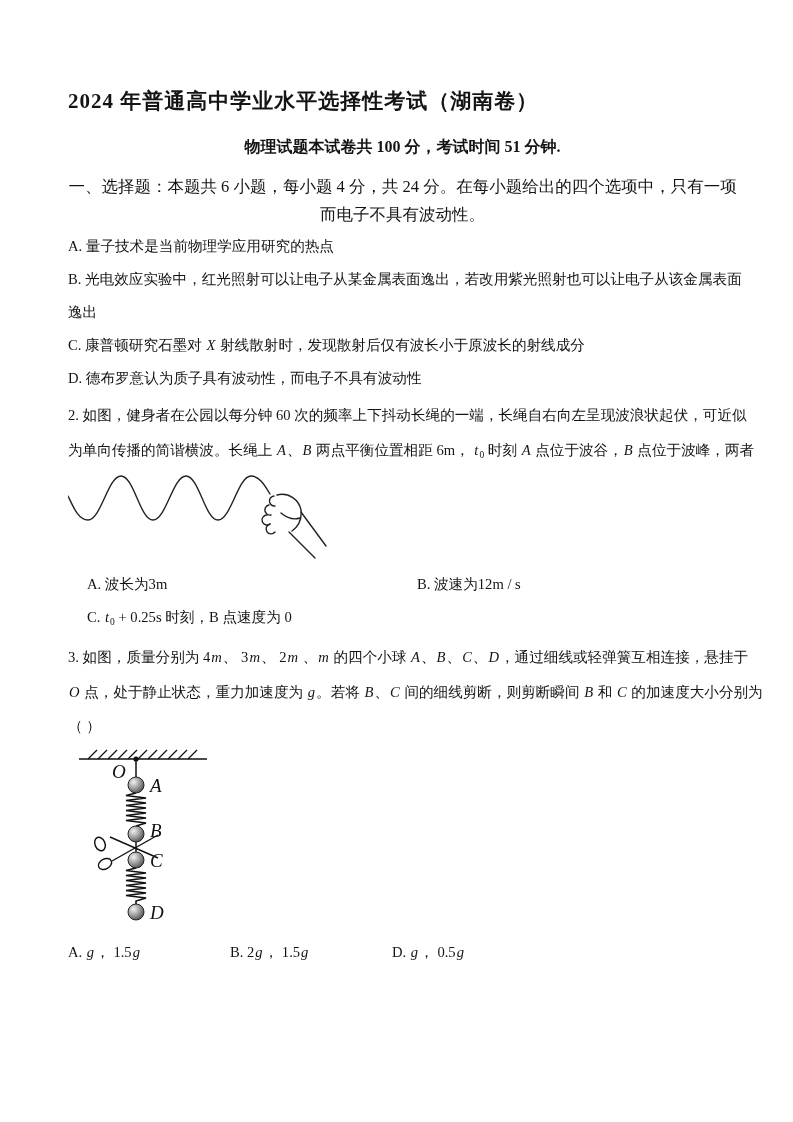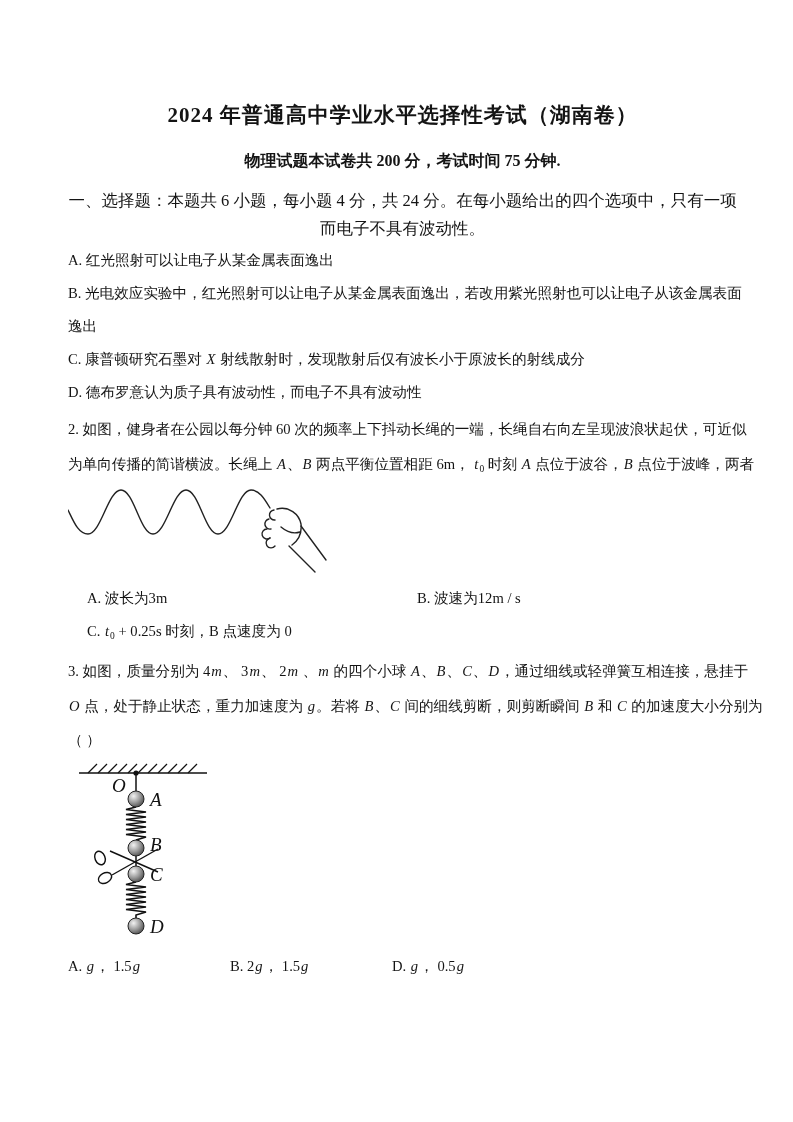--- a/index.html
+++ b/index.html
@@ -3,22 +3,22 @@
 <meta charset="utf-8">
 <style>
   html,body{margin:0;padding:0;background:#ffffff;}
   body{
     width:793px;height:1122px;overflow:hidden;position:relative;
     color:#141414;
     font-family:"Liberation Serif","DejaVu Serif",serif;
   }
   .page{box-sizing:border-box;width:793px;padding:86px 56px 0 68px;}
   .title{
-    font-size:21px;font-weight:bold;text-align:center;
-    line-height:30px;margin:14px;letter-spacing:1px;
+    font-size:21px;font-weight:bold;text-align:left;
+    line-height:30px;margin:0;letter-spacing:1px;
   }
   .subtitle{
     font-size:16px;font-weight:bold;text-align:center;
     margin-top:18px;line-height:26px;
   }
   .heading{margin-top:13px;font-weight:normal;font-size:16.5px;text-align:center;}
   .heading .t-line{line-height:28px;height:28px;font-size:16.5px;}
   .t-line{
     font-size:14.6px;line-height:33px;height:33px;
     white-space:nowrap;overflow:visible;
@@ -37,29 +37,29 @@
   .fig-balls{margin:4px 0 6px 6px;height:183px;}
   svg{display:block;}
 </style>
 </head>
 <body>
 
 <div class="page">
 
   <h1 class="title">2024 年普通高中学业水平选择性考试（湖南卷）</h1>
 
-  <div class="subtitle">物理试题本试卷共 200 分，考试时间 75 分钟.</div>
+  <div class="subtitle">物理试题本试卷共 100 分，考试时间 51 分钟.</div>
 
   <div class="heading">
     <div class="t-line">一、选择题：本题共 6 小题，每小题 4 分，共 24 分。在每小题给出的四个选项中，只有一项</div>
     <div class="t-line">而电子不具有波动性。</div>
   </div>
 
   <div class="qblock" id="q1">
-    <div class="t-line">A. 红光照射可以让电子从某金属表面逸出</div>
+    <div class="t-line">A. 量子技术是当前物理学应用研究的热点</div>
     <div class="t-line">B. 光电效应实验中，红光照射可以让电子从某金属表面逸出，若改用紫光照射也可以让电子从该金属表面</div>
     <div class="t-line">逸出</div>
     <div class="t-line">C. 康普顿研究石墨对 <span class="vi">X</span> 射线散射时，发现散射后仅有波长小于原波长的射线成分</div>
     <div class="t-line">D. 德布罗意认为质子具有波动性，而电子不具有波动性</div>
   </div>
 
   <div class="qblock" id="q2">
     <div class="t-line q2l">2. 如图，健身者在公园以每分钟 60 次的频率上下抖动长绳的一端，长绳自右向左呈现波浪状起伏，可近似</div>
     <div class="t-line q2l">为单向传播的简谐横波。长绳上 <span class="vi">A</span>、<span class="vi">B</span> 两点平衡位置相距 6m， <span class="vi">t</span><span class="sub">0</span> 时刻 <span class="vi">A</span> 点位于波谷，<span class="vi">B</span> 点位于波峰，两者</div>
 

